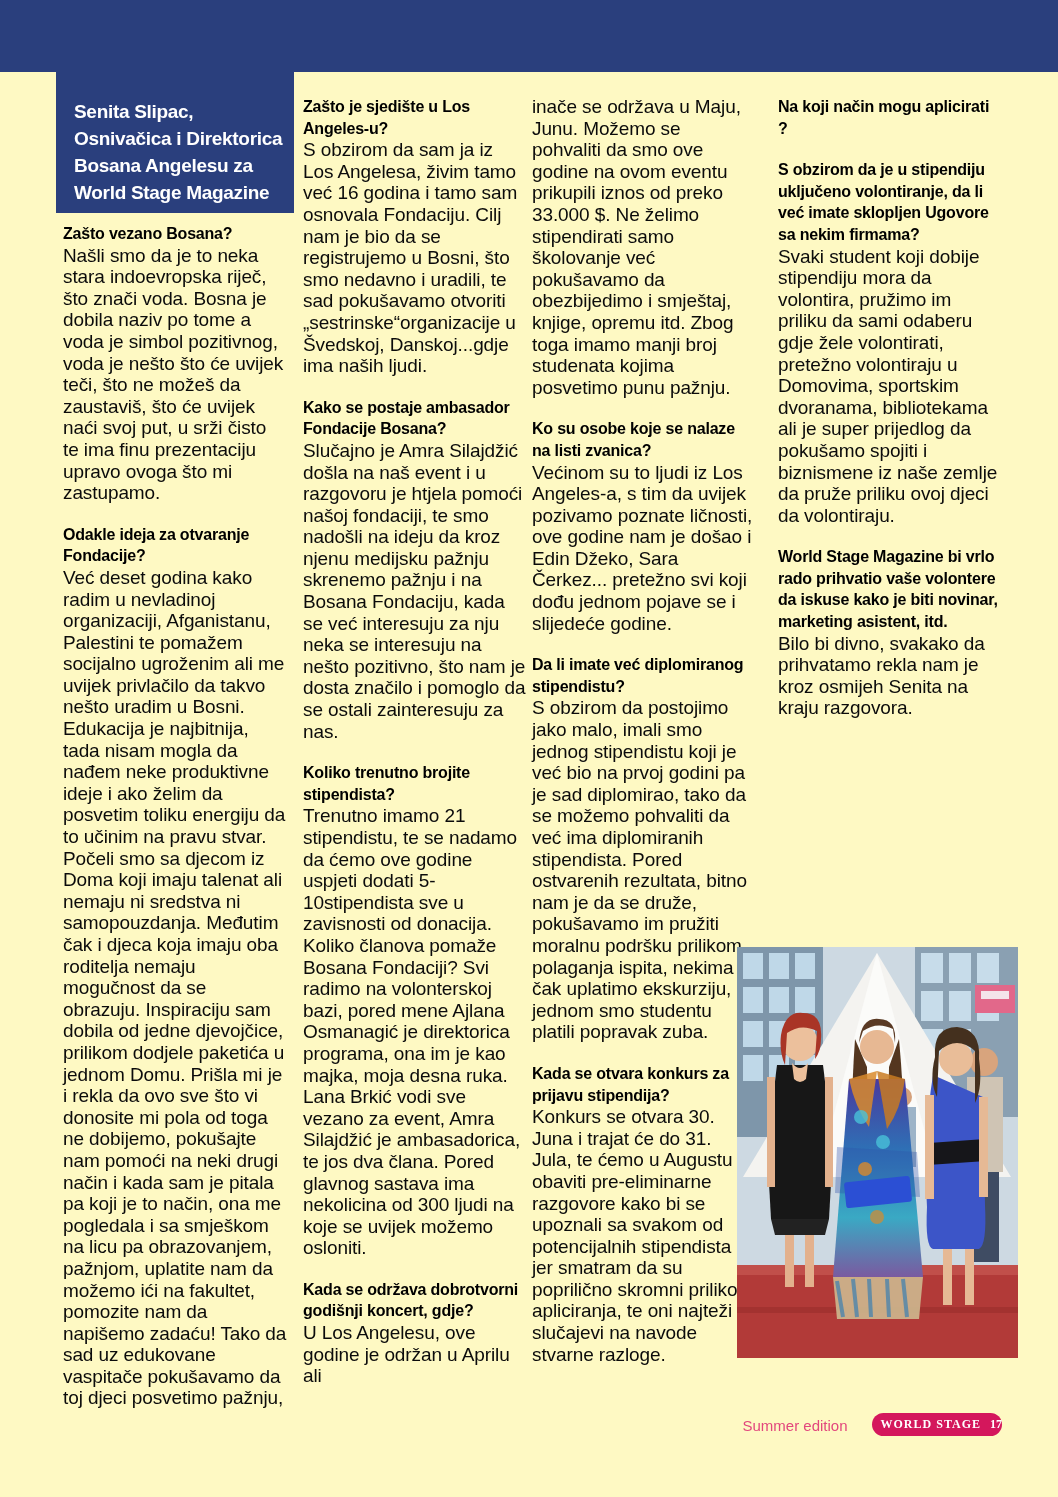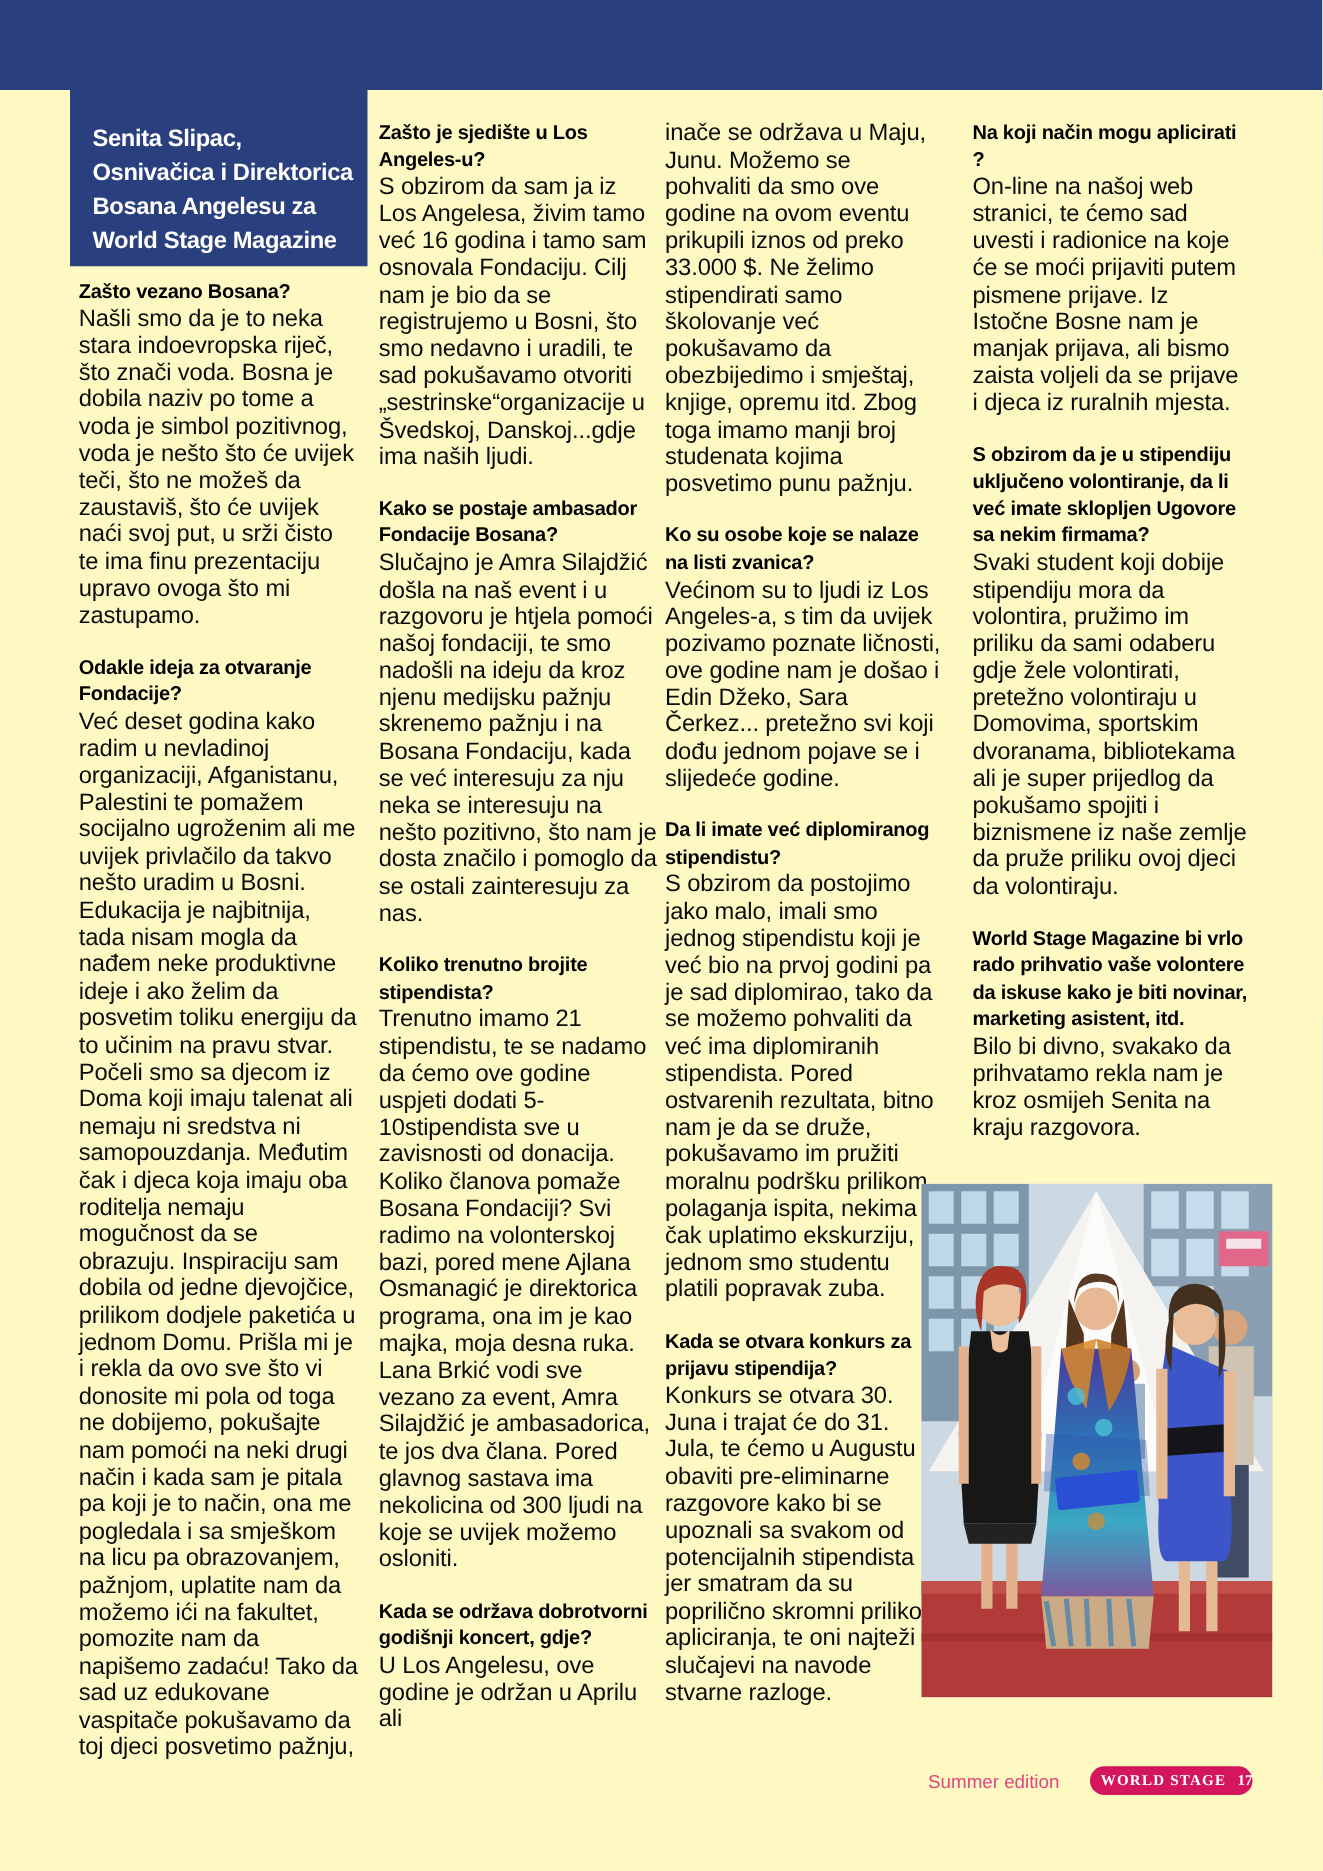--- a/index.html
+++ b/index.html
@@ -124,21 +124,20 @@
     </section>
     <section>
       <h3>Kada se otvara konkurs za prijavu stipendija?</h3>
       <p>Konkurs se otvara 30. Juna i trajat će do 31. Jula, te ćemo u Augustu obaviti pre-eliminarne razgovore kako bi se upoznali sa svakom od potencijalnih stipendista jer smatram da su poprilično skromni prilikom apliciranja, te oni najteži slučajevi na navode stvarne razloge.</p>
     </section>
   </div>
 
   <div class="col" style="left:778px; top:96px; width:220px;">
     <section>
       <h3>Na koji način mogu aplicirati ?</h3>
-      <p>On-line na našoj web stranici, te ćemo sad uvesti i radionice na koje će se moći prijaviti putem pismene prijave. Iz Istočne Bosne nam je manjak prijava, ali bismo zaista voljeli da se prijave i djeca iz ruralnih mjesta.</p>
     </section>
     <section>
       <h3>S obzirom da je u stipendiju uključeno volontiranje, da li već imate sklopljen Ugovore sa nekim firmama?</h3>
       <p>Svaki student koji dobije stipendiju mora da volontira, pružimo im priliku da sami odaberu gdje žele volontirati, pretežno volontiraju u Domovima, sportskim dvoranama, bibliotekama ali je super prijedlog da pokušamo spojiti i biznismene iz naše zemlje da pruže priliku ovoj djeci da volontiraju.</p>
     </section>
     <section>
       <h3>World Stage Magazine bi vrlo rado prihvatio vaše volontere da iskuse kako je biti novinar, marketing asistent, itd.</h3>
       <p>Bilo bi divno, svakako da prihvatamo rekla nam je kroz osmijeh Senita na kraju razgovora.</p>
     </section>
   </div>

